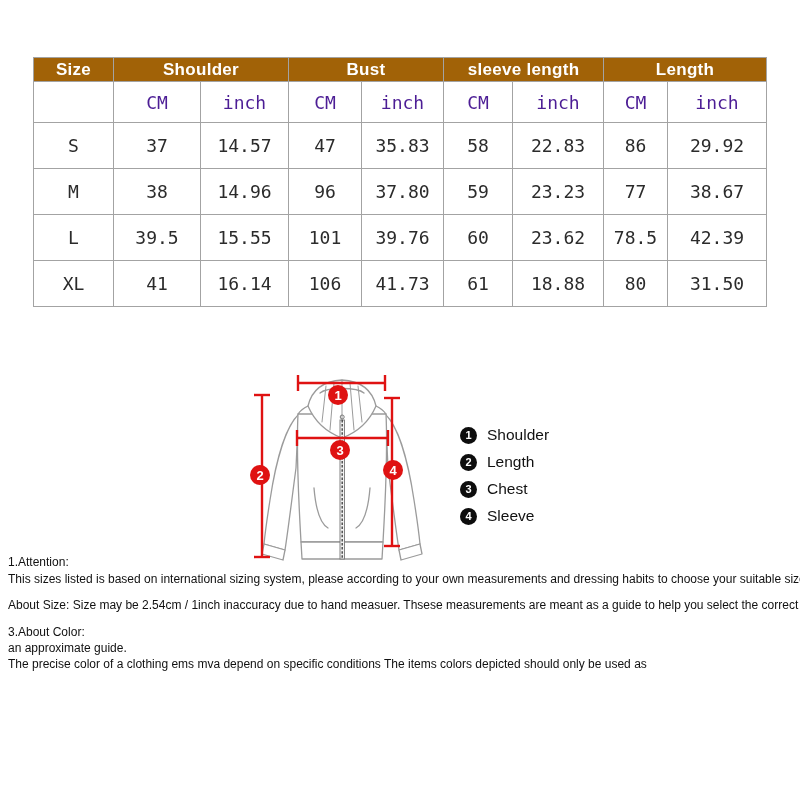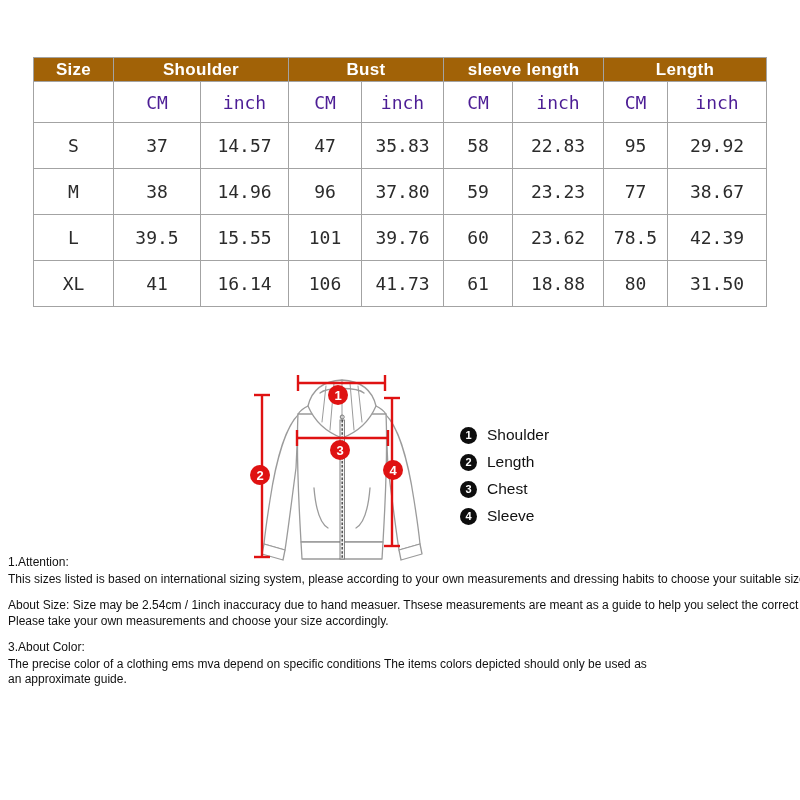--- a/index.html
+++ b/index.html
@@ -67,21 +67,21 @@
       <td>inch</td>
     </tr>
     <tr class="data-row">
       <td>S</td>
       <td>37</td>
       <td>14.57</td>
       <td>47</td>
       <td>35.83</td>
       <td>58</td>
       <td>22.83</td>
-      <td>95</td>
+      <td>86</td>
       <td>29.92</td>
     </tr>
     <tr class="data-row">
       <td>M</td>
       <td>38</td>
       <td>14.96</td>
       <td>96</td>
       <td>37.80</td>
       <td>59</td>
       <td>23.23</td>
@@ -182,22 +182,21 @@
     </div>
   </div>
 
   <div class="notes">
     <div class="note">
       <div class="note-heading">1.Attention:</div>
       <div class="note-line">This sizes listed is based on international sizing system, please according to your own measurements and dressing habits to choose your suitable size.</div>
     </div>
     <div class="note">
       <div class="note-line">About Size: Size may be 2.54cm / 1inch inaccuracy due to hand measuer. Thsese measurements are meant as a guide to help you select the correct size.</div>
-      <div class="note-line">Please take your own measurements and choose your size accordingly.</div>
     </div>
     <div class="note">
       <div class="note-heading">3.About Color:</div>
+      <div class="note-line">an approximate guide.</div>
       <div class="note-line">The precise color of a clothing ems mva depend on specific conditions The items colors depicted should only be used as</div>
-      <div class="note-line">an approximate guide.</div>
     </div>
   </div>
 
 </div>
 
 </body></html>

